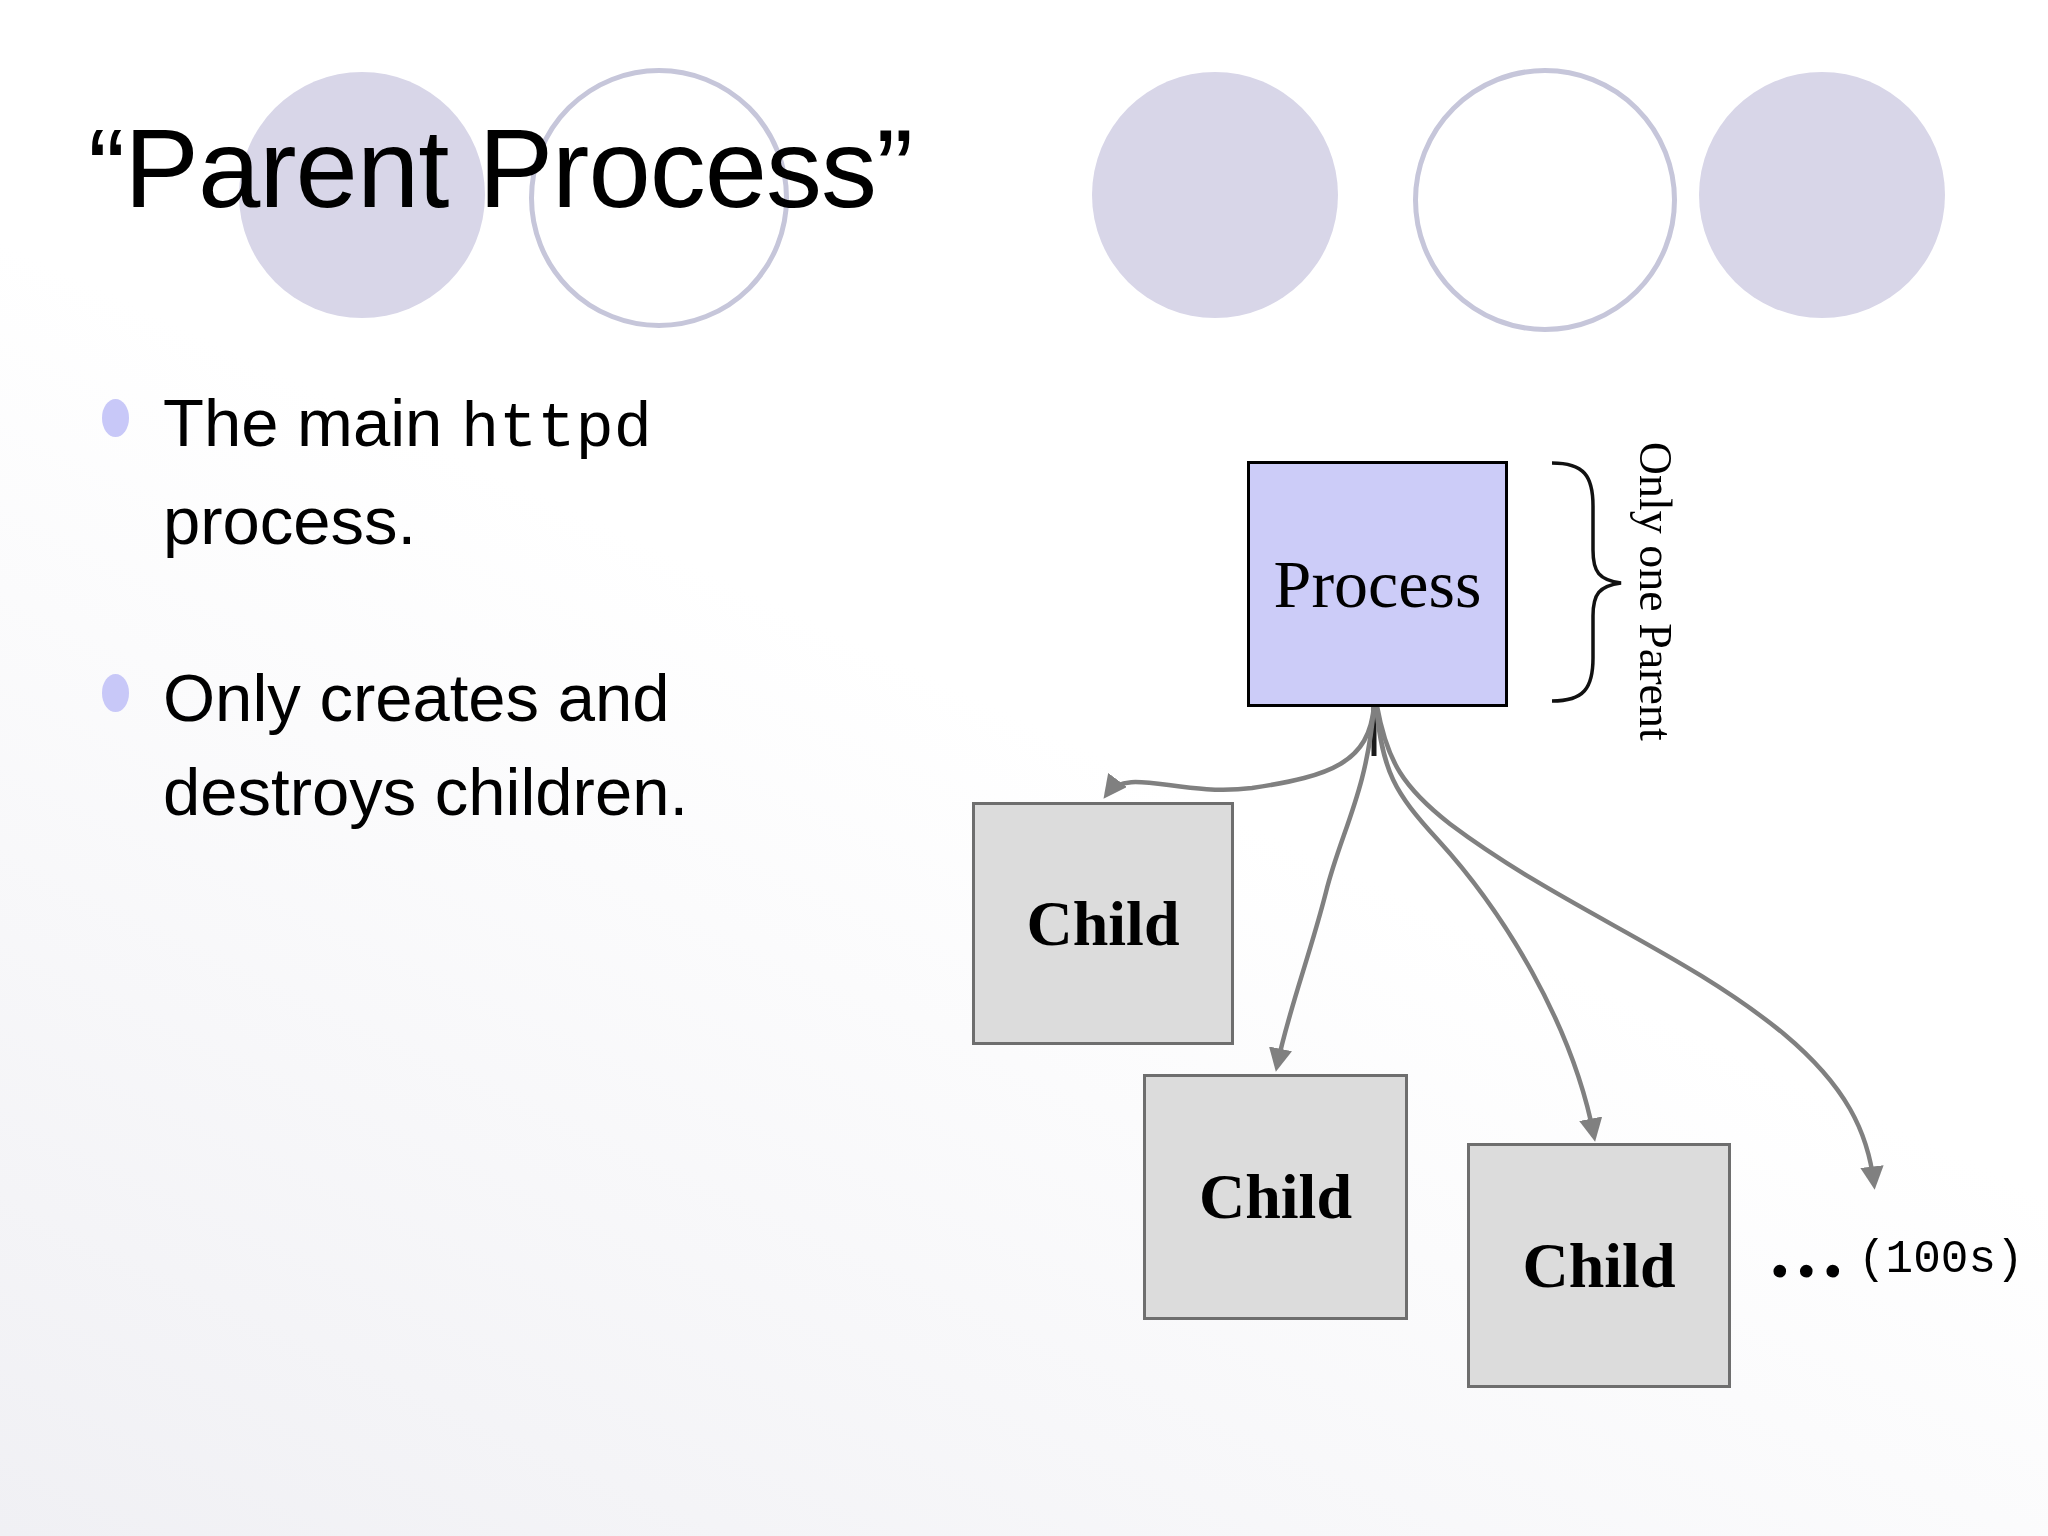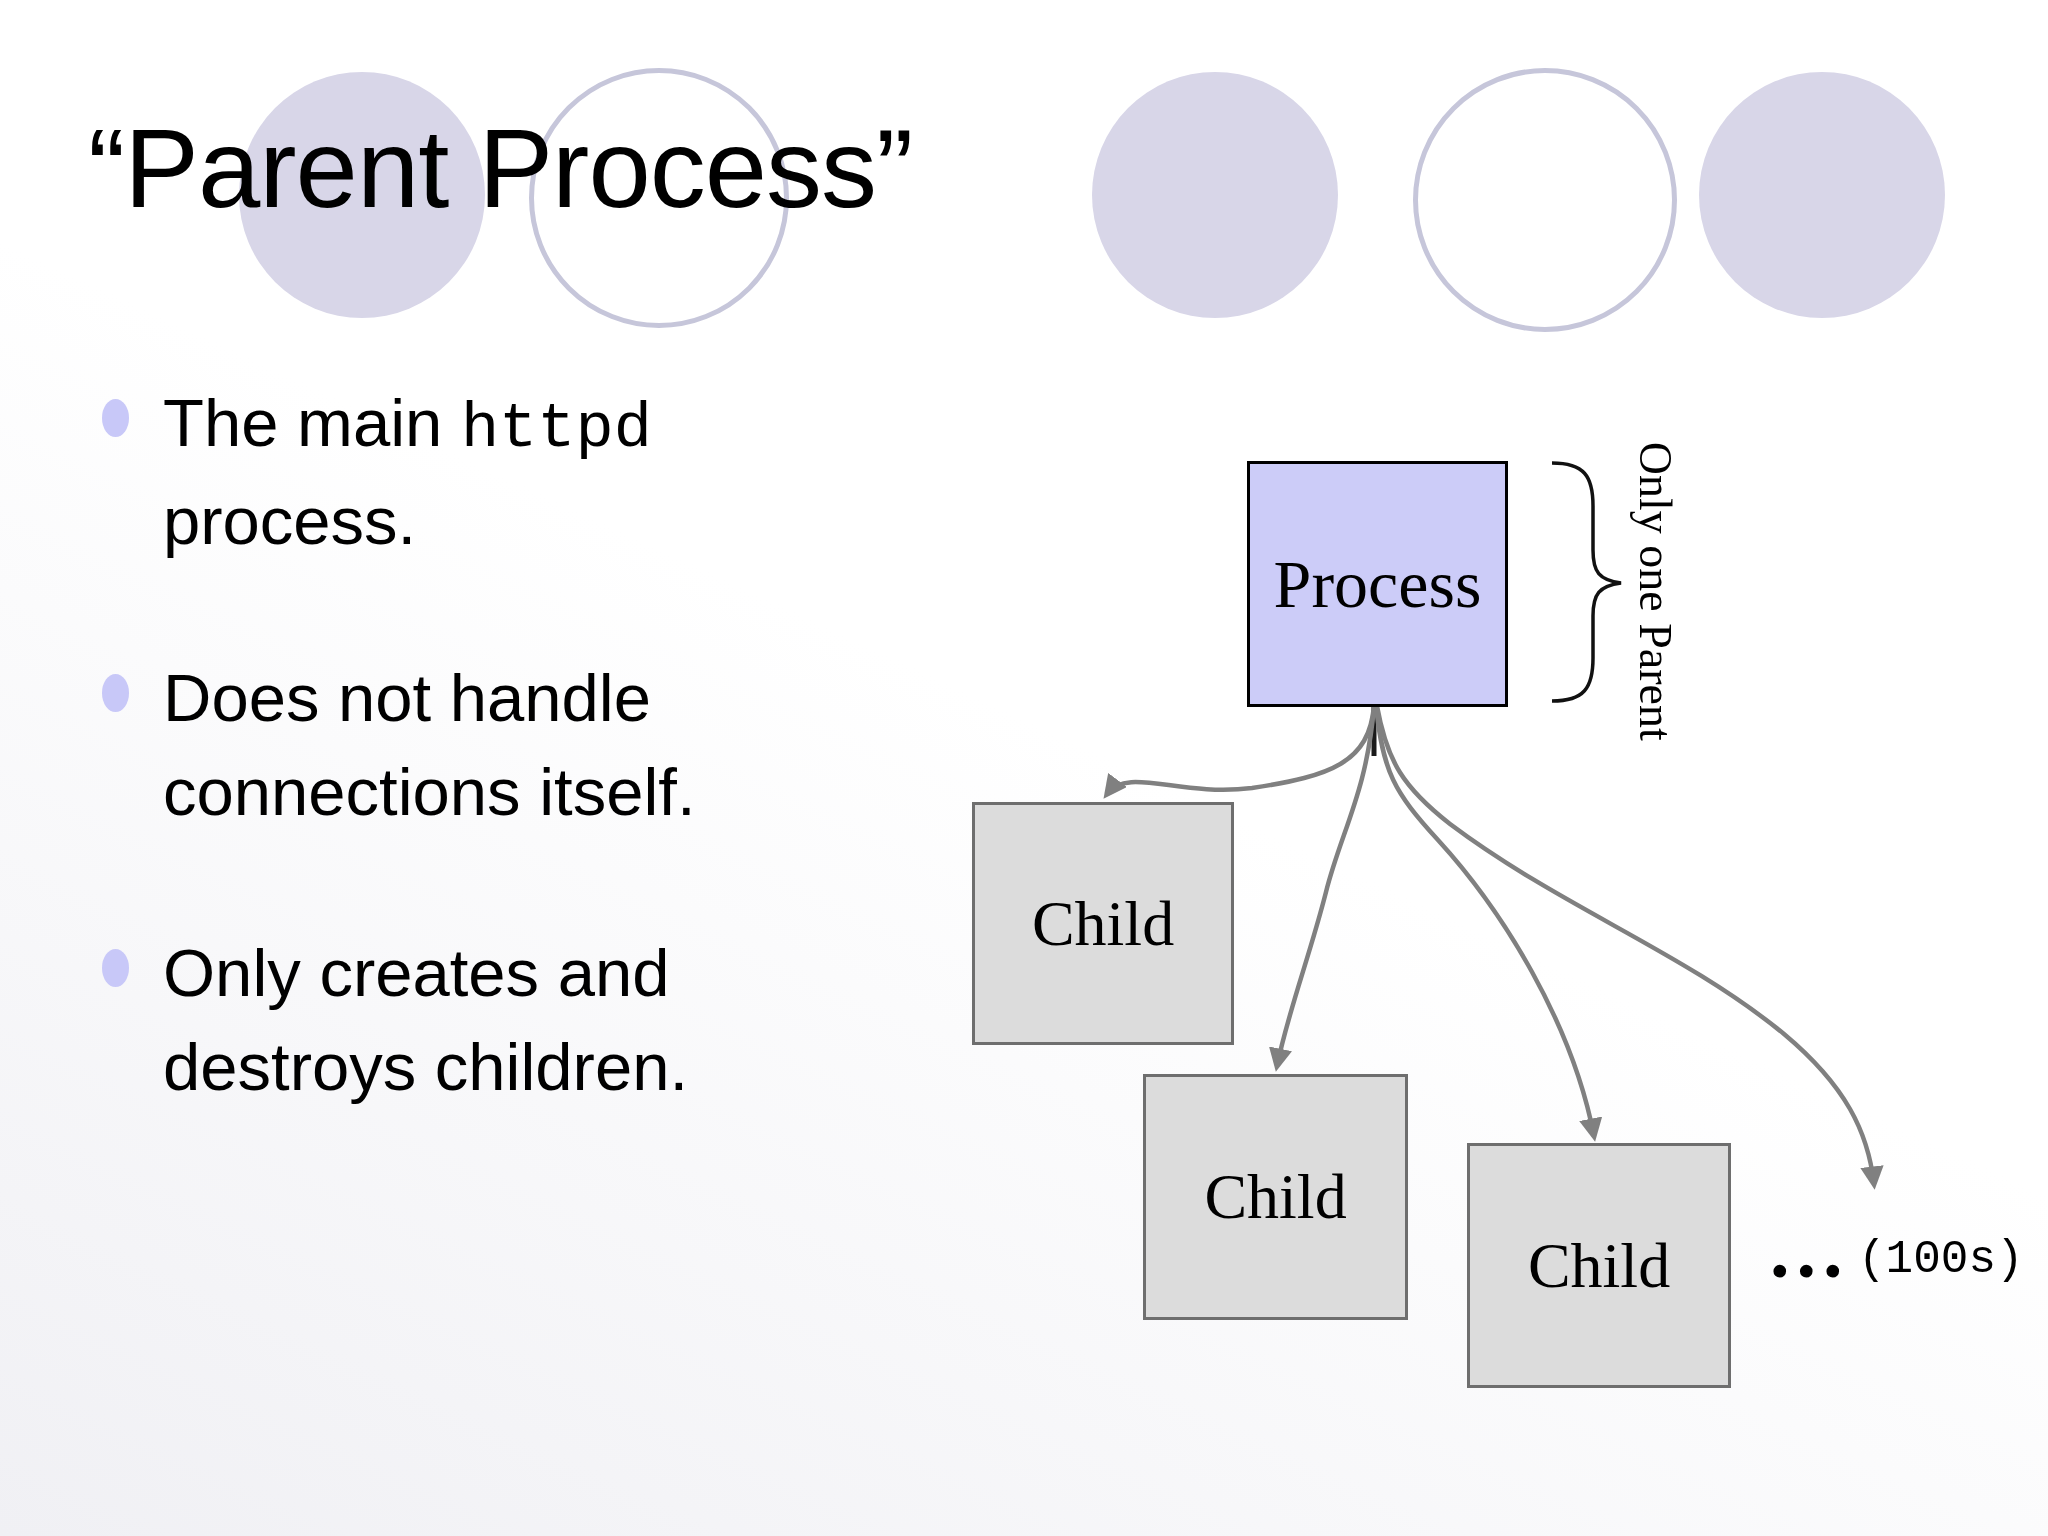--- a/index.html
+++ b/index.html
@@ -33,21 +33,21 @@
   .code{font-family:"Liberation Mono","DejaVu Sans Mono",monospace;font-size:0.95em;}
   
   .box{
     position:absolute;display:flex;align-items:center;justify-content:center;
     font-family:"Liberation Serif",serif;
   }
   .parent-box{
     left:1247px;top:461px;width:255px;height:240px;
     background:var(--parent_fill,#ccccf8);border:3px solid #000;font-size:68px;
   }
-  .child-box{background:var(--child_fill,#dcdcdc);border:3px solid var(--child_border,#6e6e6e);font-size:64px;}
+  .child-box{background:var(--child_fill,#dcdcdc);border:3px solid var(--child_border,#6e6e6e);font-size:64px;font-weight:bold;}
   #child1{left:972px;top:802px;width:256px;height:237px;}
   #child2{left:1143px;top:1074px;width:259px;height:240px;}
   #child3{left:1467px;top:1143px;width:258px;height:239px;}
   
   .only-label{
     position:absolute;left:1482px;top:566px;width:346px;text-align:center;
     font-family:"Liberation Serif",serif;font-size:46px;line-height:1.1;
     transform:rotate(90deg);white-space:nowrap;
   }
   .ellipsis{
@@ -71,25 +71,20 @@
   <div id="circ4" class="circle outline"></div>
   <div id="circ5" class="circle filled"></div>
 
   <h1 class="title">“Parent Process”</h1>
 
   <ul class="bullets">
     <li class="bullet">
       <span class="dot"></span>
       <p class="btext"><span>The main </span><span class="code">httpd</span><span>
 process.</span></p>
-    </li>
-    <li class="bullet">
-      <span class="dot"></span>
-      <p class="btext"><span>Does not handle
-connections itself.</span><span class="code"></span><span></span></p>
     </li>
     <li class="bullet">
       <span class="dot"></span>
       <p class="btext"><span>Only creates and
 destroys children.</span><span class="code"></span><span></span></p>
     </li>
   </ul>
 
   <svg class="overlay" viewBox="0 0 2048 1536">
     <defs>

